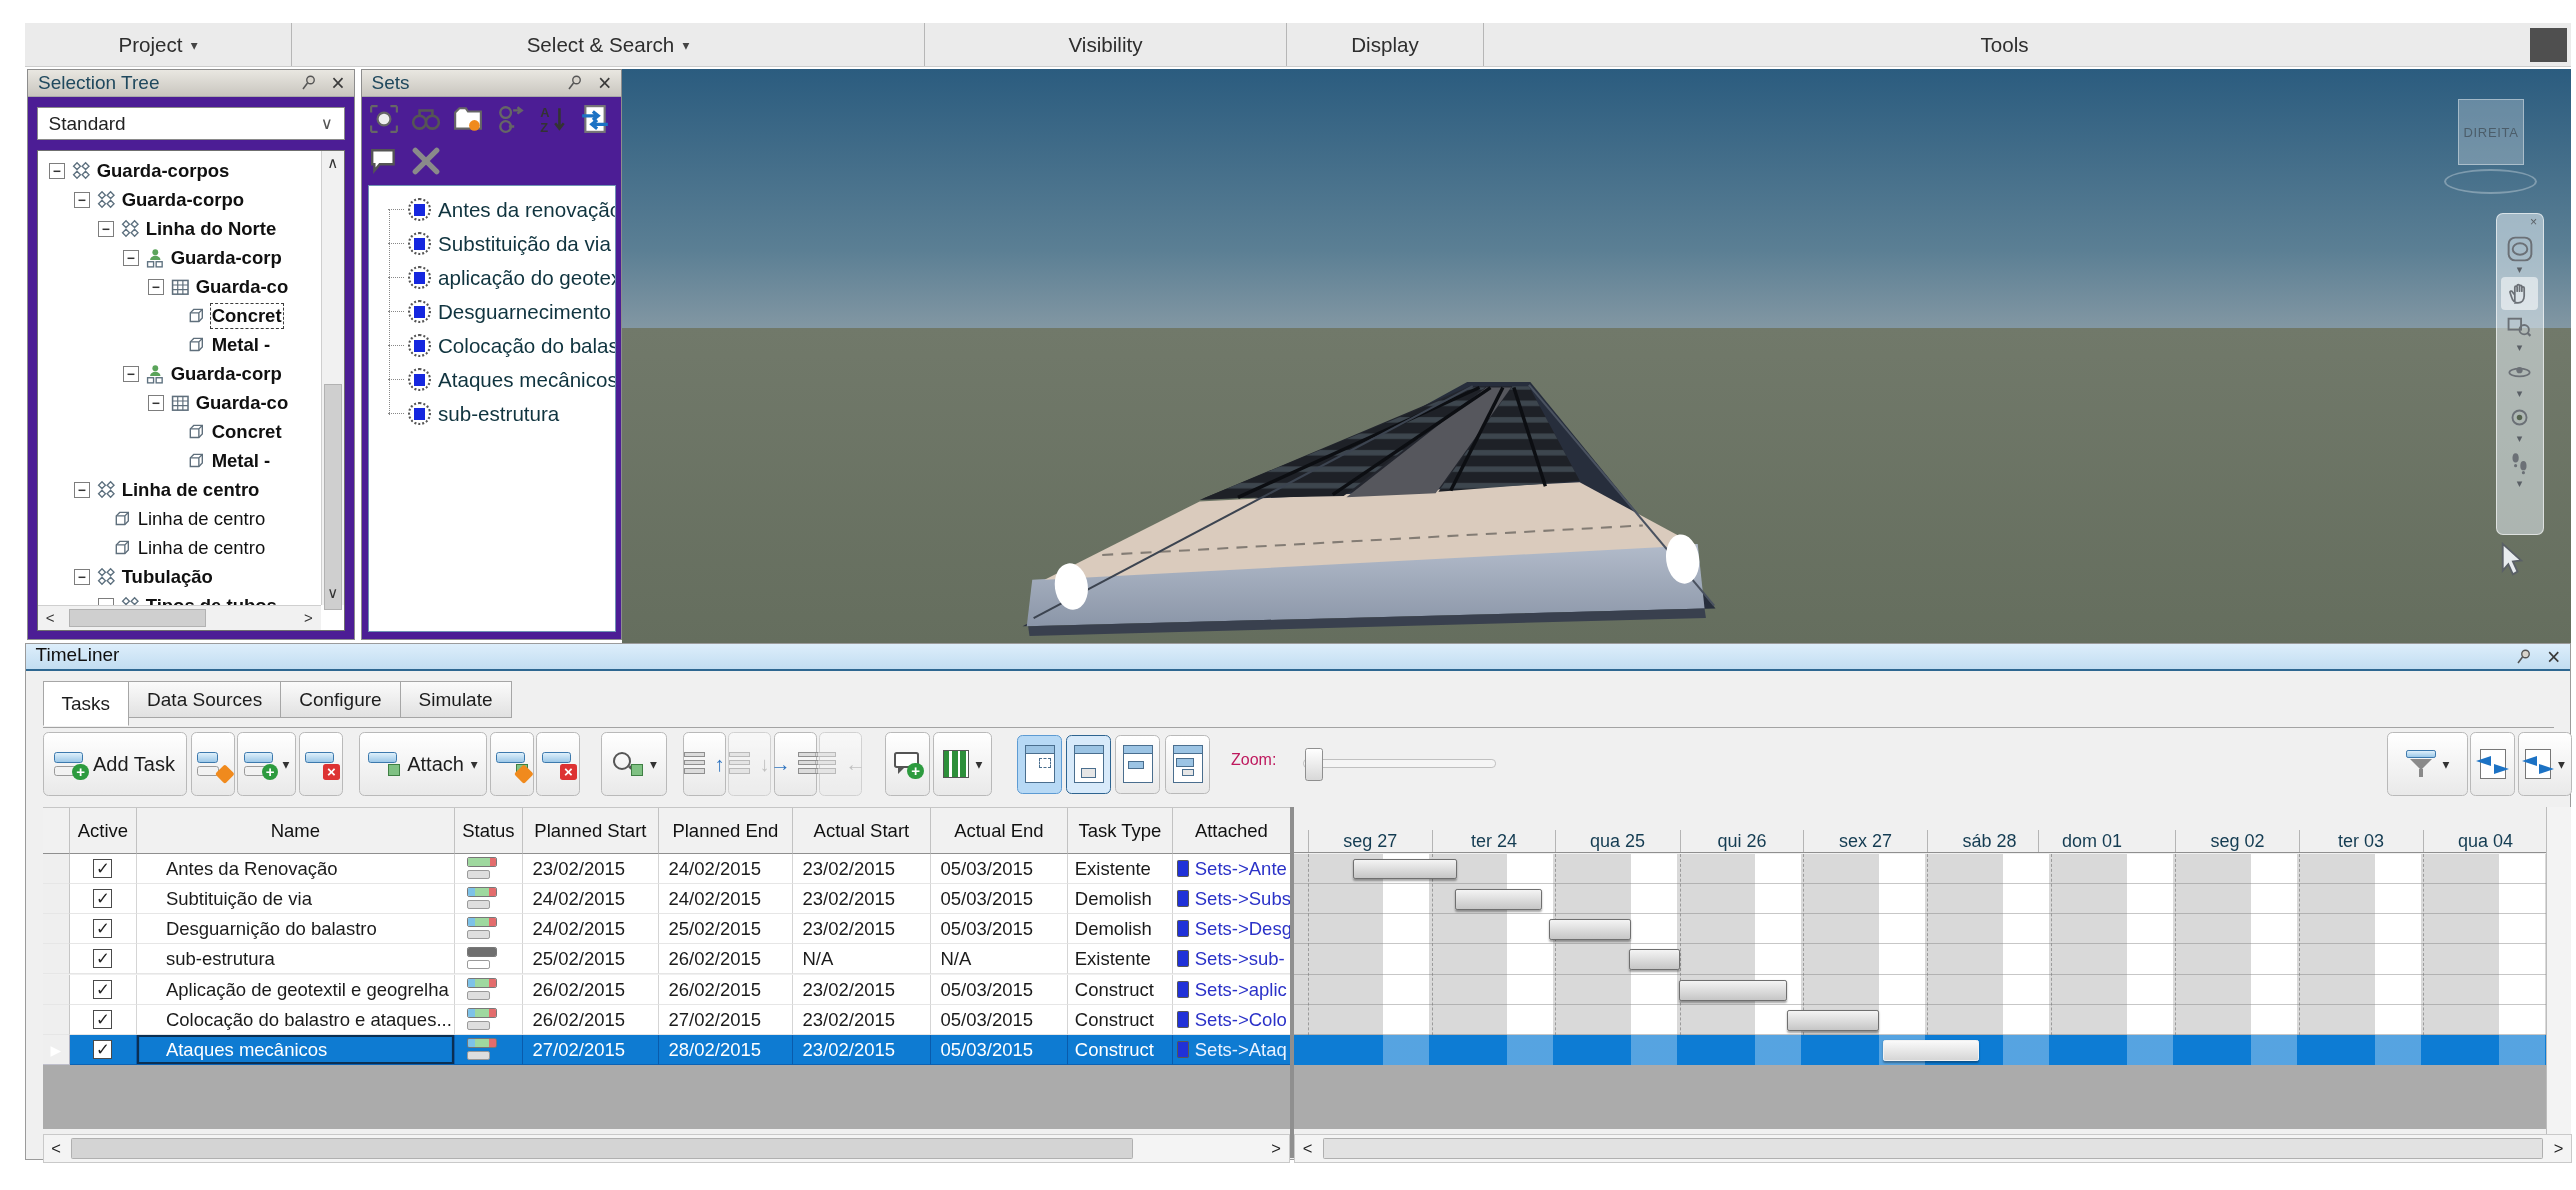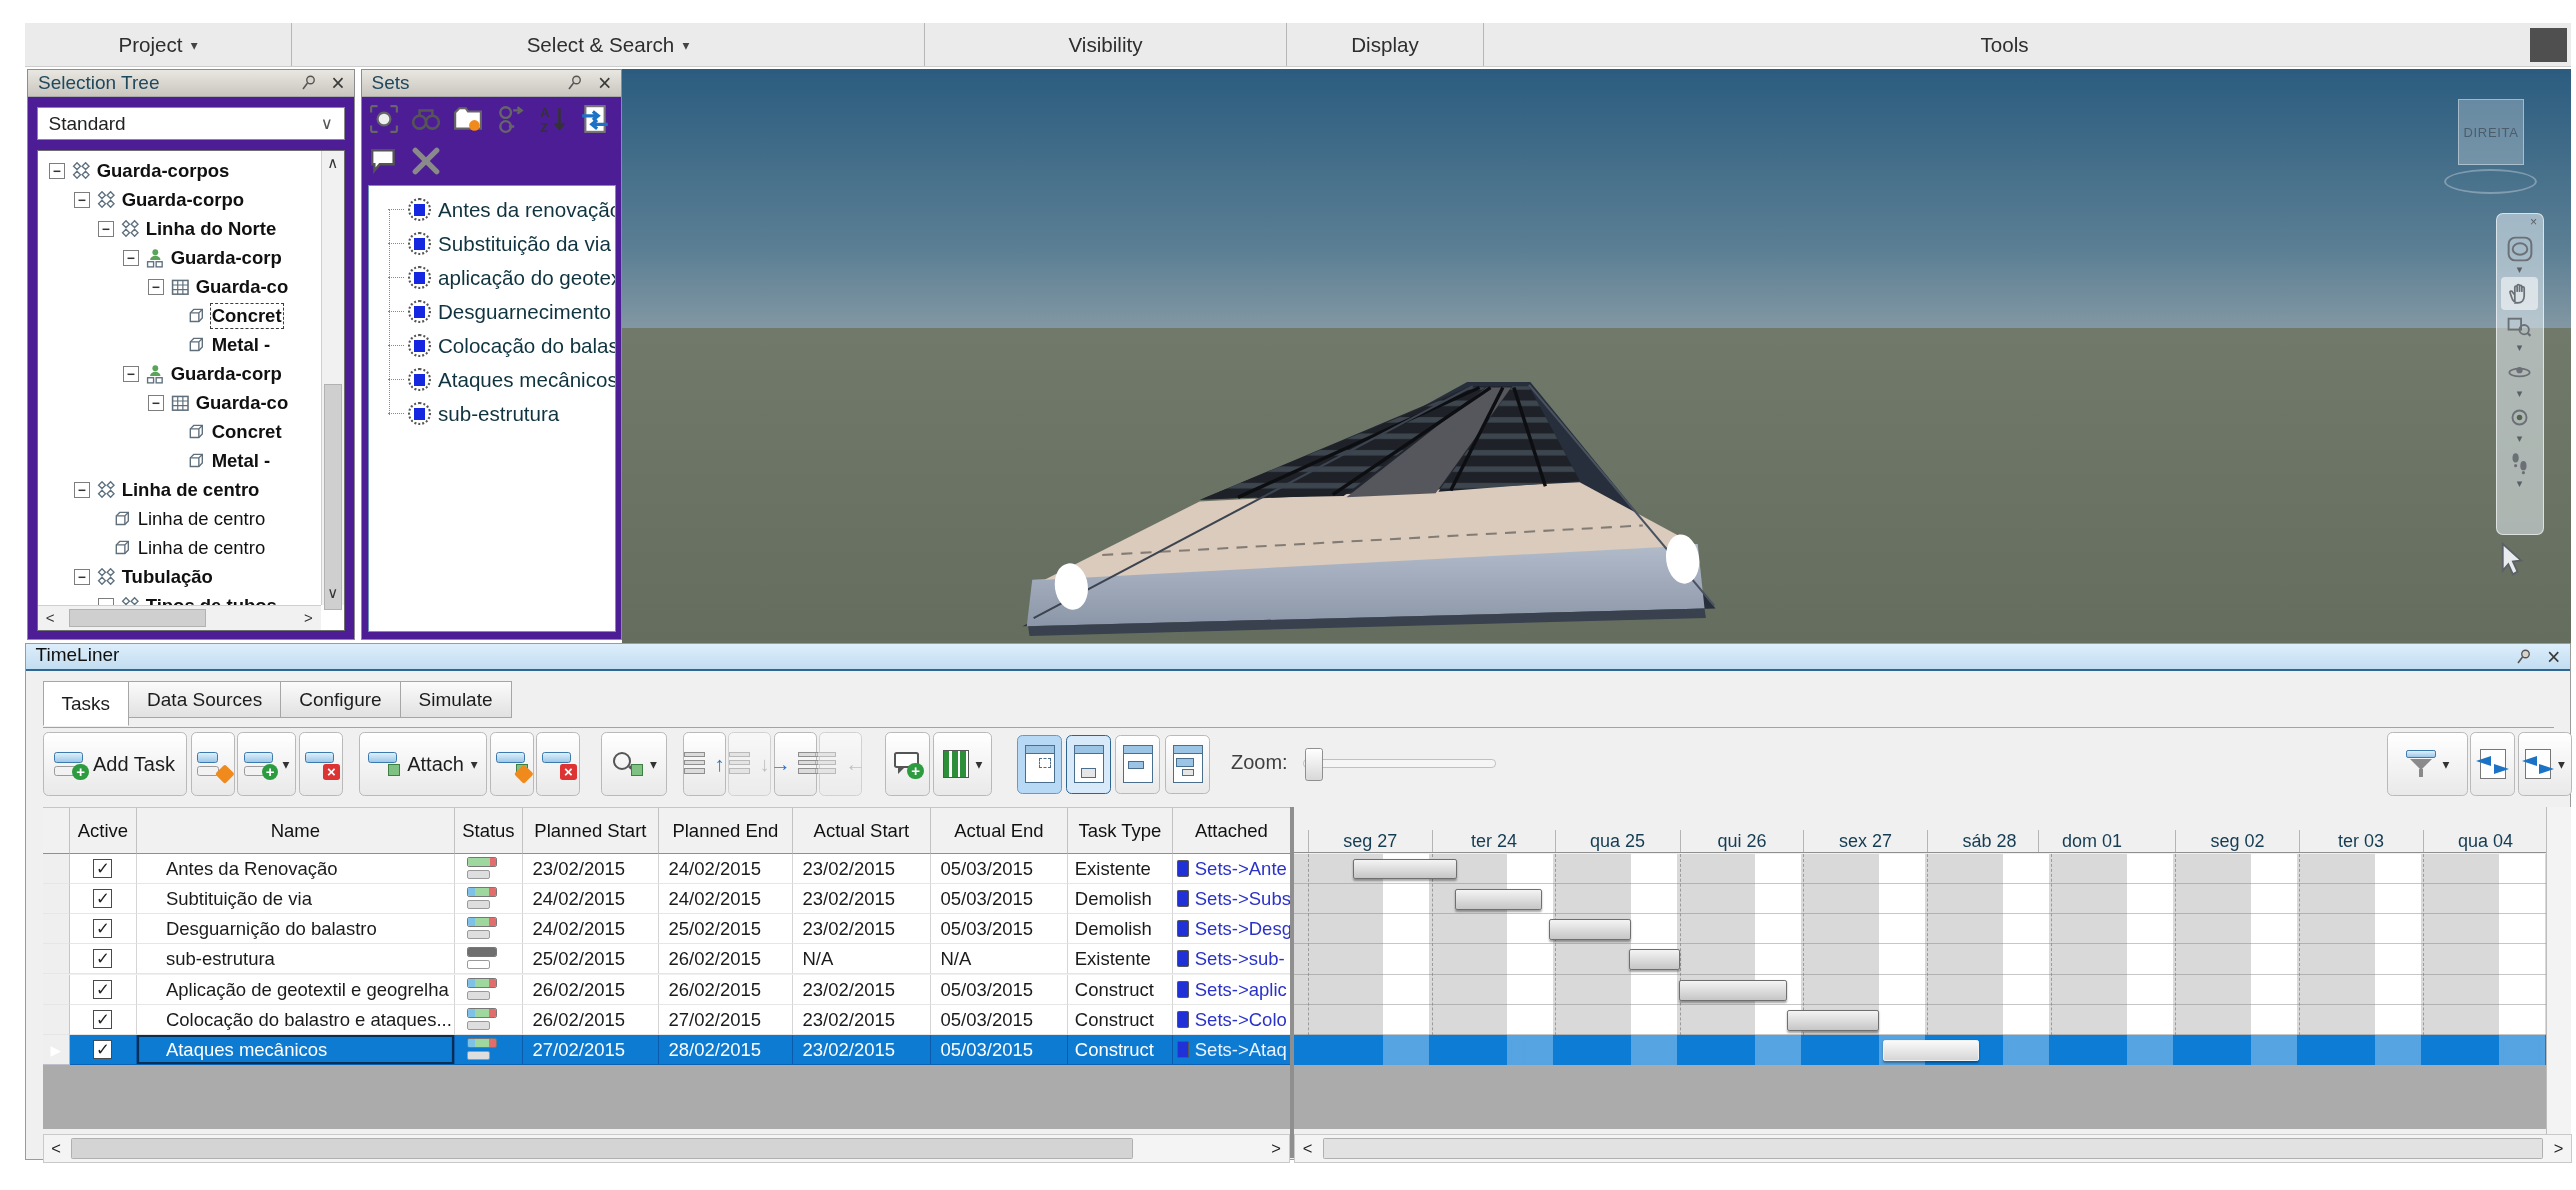--- a/index.html
+++ b/index.html
@@ -80,21 +80,21 @@
 .colico{width:26px;height:27.4px;background:repeating-linear-gradient(90deg,#2d8f3a 0 5.5px,#fff 5.5px 8.2px);border:1.4px solid #555;flex:none}
 .bubble{position:relative;width:27.4px;height:25px;flex:none}
 .bubble .bb{position:absolute;left:0;top:0;width:25px;height:16.5px;border:2.1px solid #555;border-radius:2.7px;background:#fff}
 .bubble .bt{position:absolute;left:4.1px;top:16.5px;width:0;height:0;border-left:6.9px solid #555;border-bottom:6.9px solid transparent}
 .vt{position:absolute;top:2.7px;width:45px;height:59px;border:1.4px solid #b9b9b9;border-radius:5.5px;background:linear-gradient(#fff,#e9e9e9);display:flex;align-items:center;justify-content:center}
 .vt.on1{background:#b7d9f5;border-color:#5d9bd3}
 .vt.on2{background:#d8eafa;border-color:#2e6490}
 .vti{width:30px;height:38px;background:#fff;border:1.4px solid #4a6e8e;position:relative}
 .vti:before{content:"";position:absolute;left:0;top:0;right:0;height:6.9px;background:#9cc4e4;border-bottom:1.4px solid #4a6e8e}
 .vti .sub{position:absolute;background:#9cc4e4;border:1.4px solid #4a6e8e}
-.zlabel{position:absolute;font-size:20px;color:#404040;top:19px}
+.zlabel{position:absolute;font-size:16px;color:#be185d;top:19px}
 .ztrack{position:absolute;top:27.4px;height:8.2px;background:#f5f5f5;border:0.7px solid #c0c0c0;border-radius:4.1px}
 .zthumb{position:absolute;left:1.4px;top:-12.3px;width:18px;height:33px;background:linear-gradient(#fff,#d8d8d8);border:0.7px solid #8f8f8f;border-radius:2.7px}
 
 .funnel{position:relative;width:30px;height:29px;flex:none}
 .funnel .fb{position:absolute;left:0;top:0;width:30px;height:8.2px;background:linear-gradient(#dff0fb,#9cc8e8);border:1.4px solid #3c79ad;border-radius:2.1px}
 .funnel .ft{position:absolute;left:4.1px;top:9.6px;width:0;height:0;border-left:11px solid transparent;border-right:11px solid transparent;border-top:11px solid #8a8a8a}
 .funnel .fs{position:absolute;left:13px;top:19px;width:4.1px;height:8.2px;background:#8a8a8a}
 .page{position:relative;width:26px;height:30px;background:#fff;border:1.4px solid #777;flex:none}
 .page .a1{position:absolute;left:-4.1px;top:5.5px;width:0;height:0;border-top:5.5px solid transparent;border-bottom:5.5px solid transparent;border-right:15px solid #1c72c4}
 .page .a2{position:absolute;right:-4.1px;bottom:4.1px;width:0;height:0;border-top:5.5px solid transparent;border-bottom:5.5px solid transparent;border-left:15px solid #1c72c4}

